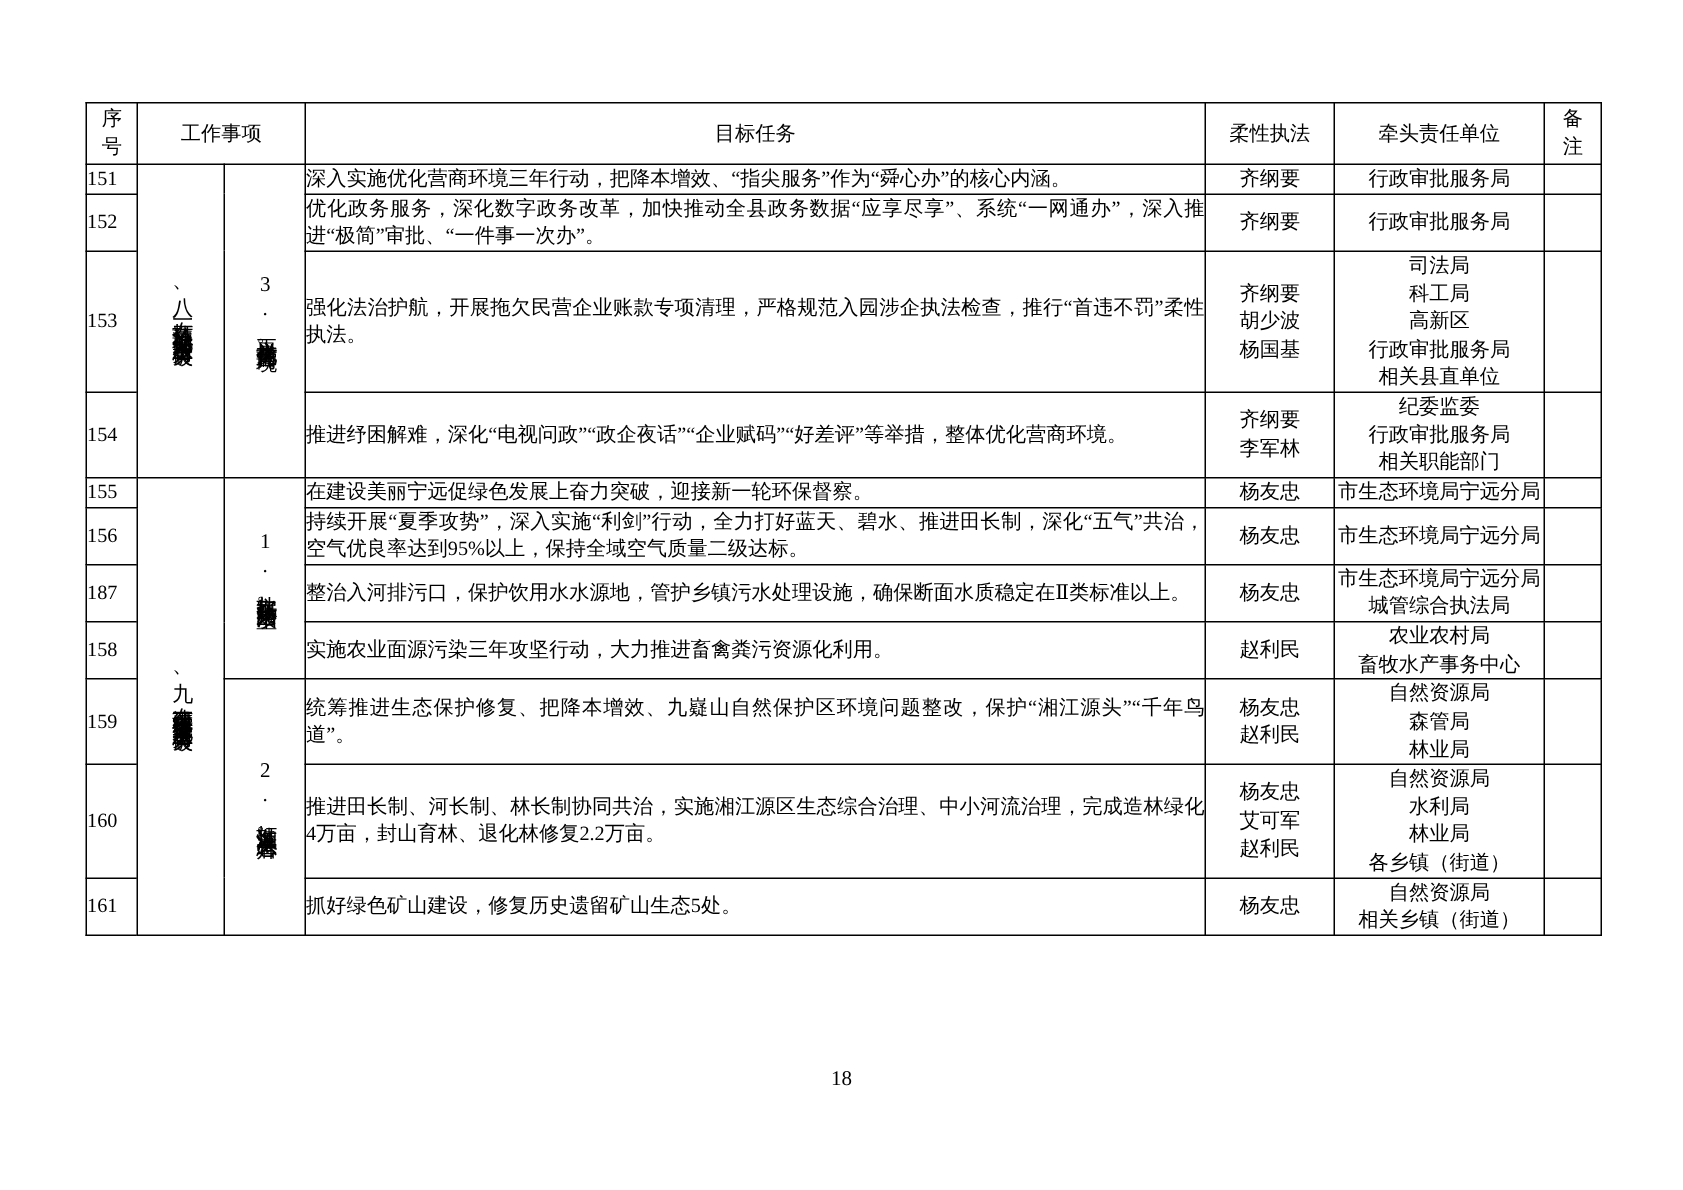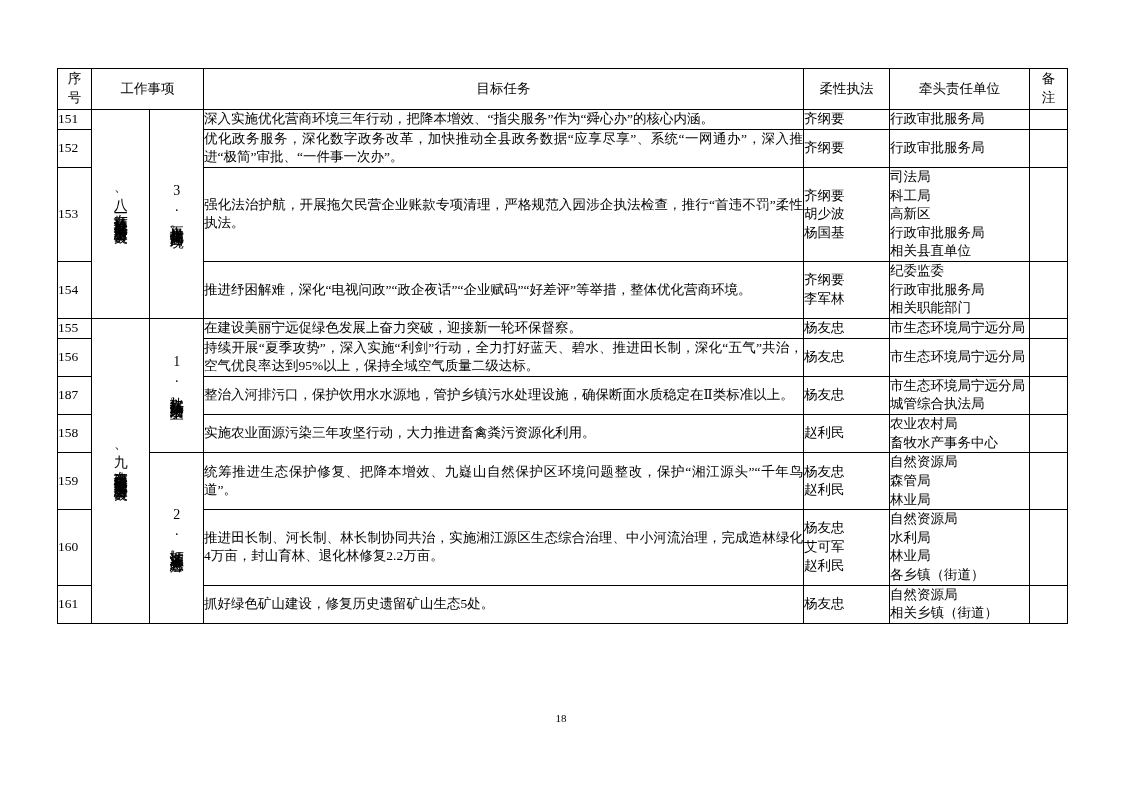--- a/index.html
+++ b/index.html
@@ -64,20 +64,21 @@
   }
   .task-cell {
     text-align: justify;
     text-justify: inter-ideograph;
     padding: 5px 7px 5px 7px;
     font-size: 13.6px;
     line-height: 1.5;
     margin-top: 12px;
   }
   .lead-cell, .unit-cell {
+    text-align: center;
     font-size: 13.4px;
     line-height: 1.45;
     padding: 3px 2px;
   }
   .note-cell { }
 
   
   .vert {
     text-align: center;
     padding: 6px 0;
@@ -95,21 +96,21 @@
   }
   .vert.wide .v-text {
     font-size: 14px;
   }
   .pagenum {
     position: absolute;
     left: 0;
     top: 712px;
     width: 1122px;
     text-align: center;
-    font-size: 11px;
+    font-size: 14px;
     font-family: "Liberation Serif", "DejaVu Serif", serif;
   }
   .multi-line { white-space: pre-line; }
 </style>
 </head>
 <body>
 
 <div class="page">
 
   <div class="table-wrap">

